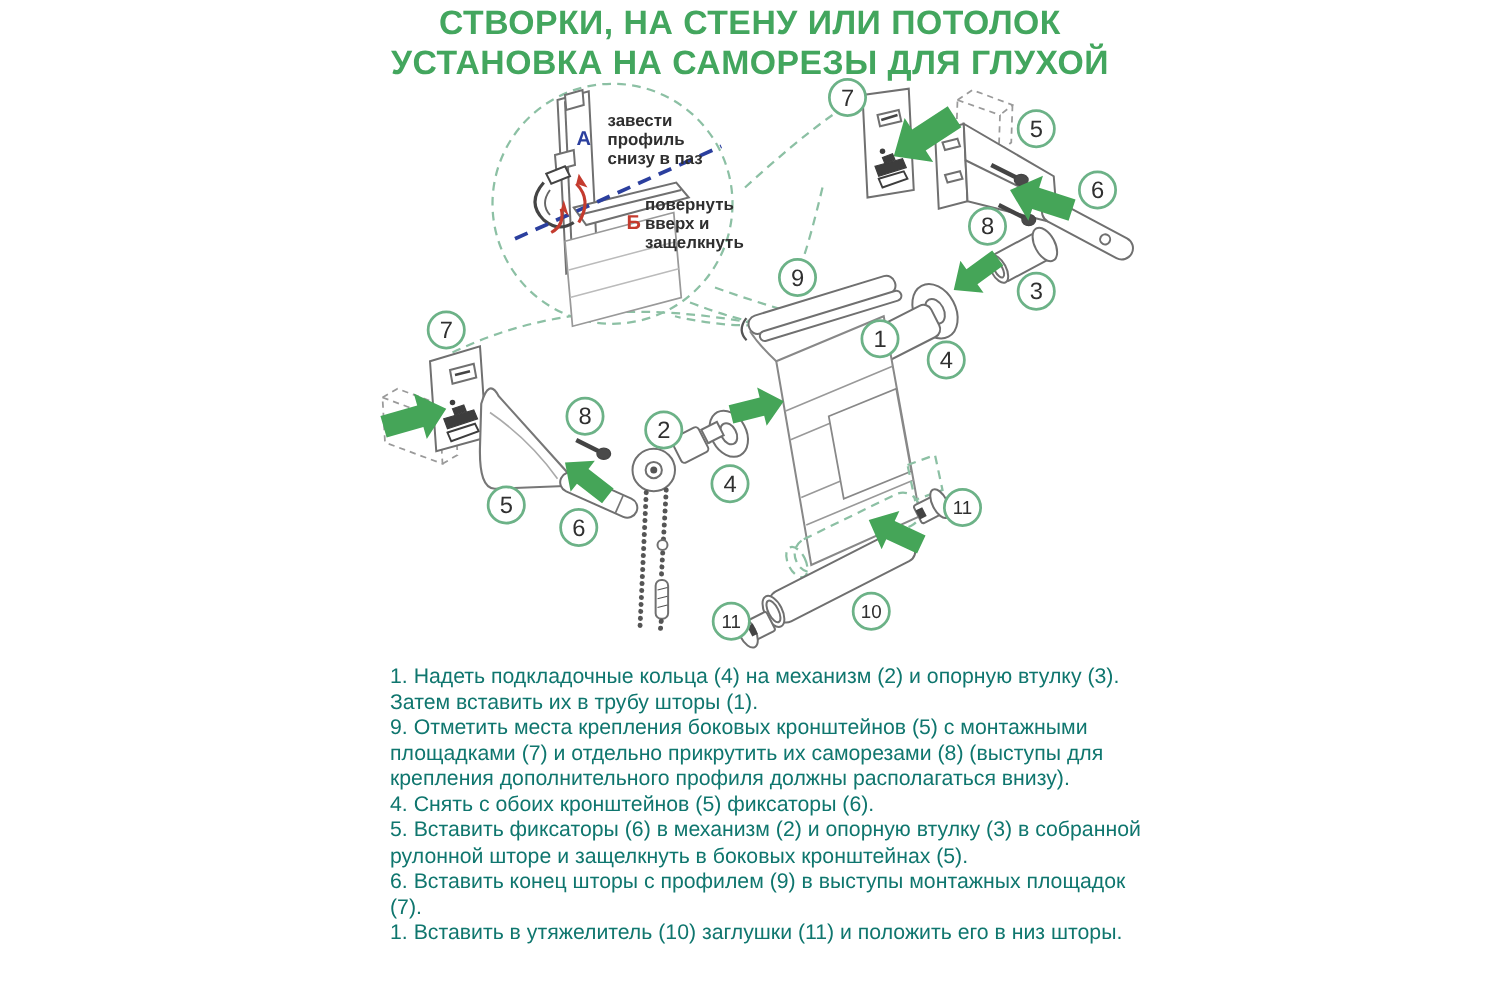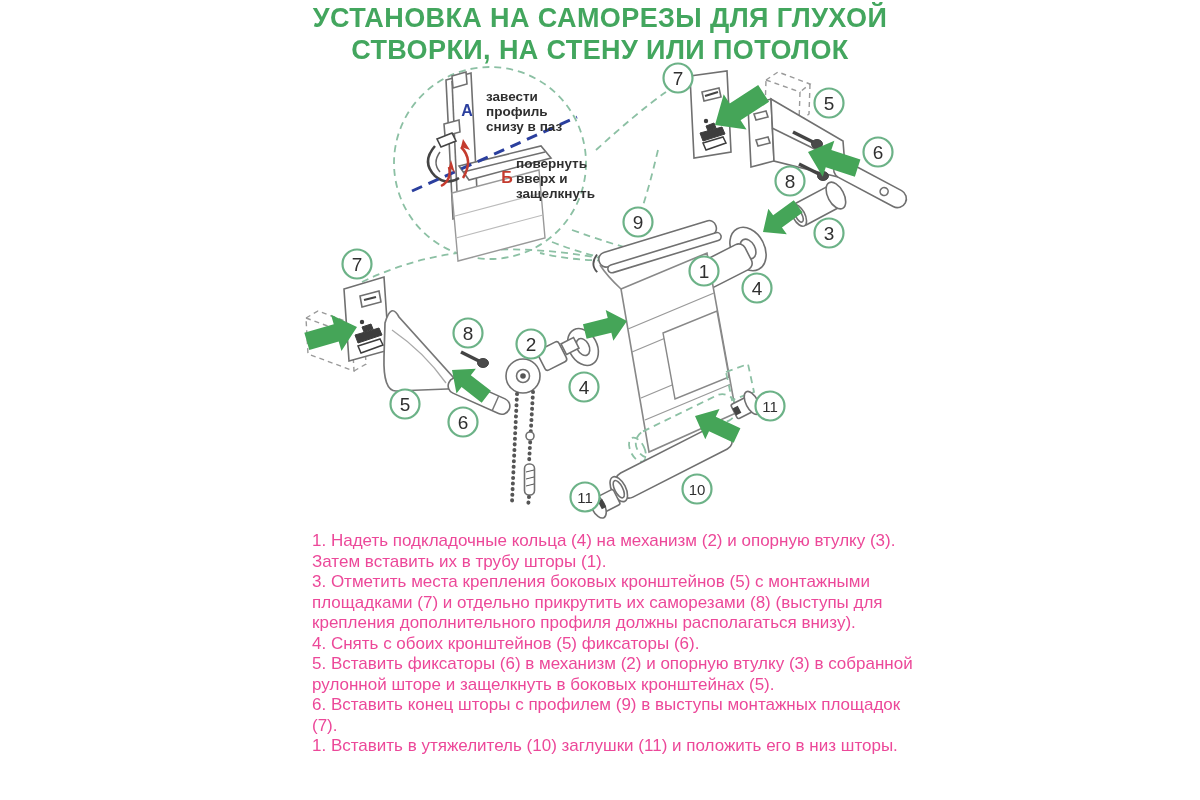--- a/index.html
+++ b/index.html
@@ -18,30 +18,30 @@
   .step-letter-a{font-size:16px;font-weight:700;fill:#2b3f9e;}
   .step-letter-b{font-size:16px;font-weight:700;fill:#c43b2e;}
   .ln{stroke:#707070;fill:#ffffff;stroke-width:1.6;}
   .lnf{stroke:#707070;fill:none;stroke-width:1.6;}
   .dk{stroke:#3d3d3d;fill:#3d3d3d;stroke-width:1;}
   .dashes{stroke:#8cc0a4;fill:none;stroke-width:1.8;stroke-dasharray:7 5;}
   .ghost{stroke:#9a9a9a;fill:none;stroke-width:1.4;stroke-dasharray:5 4;}
   .garrow{fill:#45a558;}
   .instructions{
     position:absolute;left:312px;top:531px;width:618px;
-    font-size:17px;line-height:20.5px;color:#ec4899;
+    font-size:17px;line-height:20.5px;color:#0f766e;
   }
   .instructions p{margin:0;}
 </style>
 </head>
 <body>
 
 <div class="page-title">
+  <div>СТВОРКИ, НА СТЕНУ ИЛИ ПОТОЛОК</div>
   <div>УСТАНОВКА НА САМОРЕЗЫ ДЛЯ ГЛУХОЙ</div>
-  <div>СТВОРКИ, НА СТЕНУ ИЛИ ПОТОЛОК</div>
 </div>
 
 <svg id="diagram" width="1200" height="530" viewBox="0 0 1200 530">
   <defs>
     <path id="blockArrow" d="M 0,0 L 24,-21 L 24,-10 L 58,-10 L 58,10 L 24,10 L 24,21 Z"></path>
   </defs>
 
   <g>
     <path class="dashes" d="M 572,230 C 600,240 620,246 634,250"></path>
     <path class="dashes" d="M 596,150 C 620,128 646,106 666,92"></path>
@@ -300,18 +300,18 @@
       </g>
       <g>
         <circle cx="585" cy="497" r="14.5" fill="#ffffff" stroke="#6cb287" stroke-width="2.2"></circle>
         <text x="585" y="502.5" text-anchor="middle" font-size="15" fill="#303030">11</text>
       </g>
     </g>
 </svg>
 
 <div class="instructions" id="instructions">
     <p>1. Надеть подкладочные кольца (4) на механизм (2) и опорную втулку (3). Затем вставить их в трубу шторы (1).</p>
-    <p>3. Отметить места крепления боковых кронштейнов (5) с монтажными площадками (7) и отдельно прикрутить их саморезами (8) (выступы для крепления дополнительного профиля должны располагаться внизу).</p>
+    <p>9. Отметить места крепления боковых кронштейнов (5) с монтажными площадками (7) и отдельно прикрутить их саморезами (8) (выступы для крепления дополнительного профиля должны располагаться внизу).</p>
     <p>4. Снять с обоих кронштейнов (5) фиксаторы (6).</p>
     <p>5. Вставить фиксаторы (6) в механизм (2) и опорную втулку (3) в собранной рулонной шторе и защелкнуть в боковых кронштейнах (5).</p>
     <p>6. Вставить конец шторы с профилем (9) в выступы монтажных площадок (7).</p>
     <p>1. Вставить в утяжелитель (10) заглушки (11) и положить его в низ шторы.</p>
   </div>
 
 </body></html>

